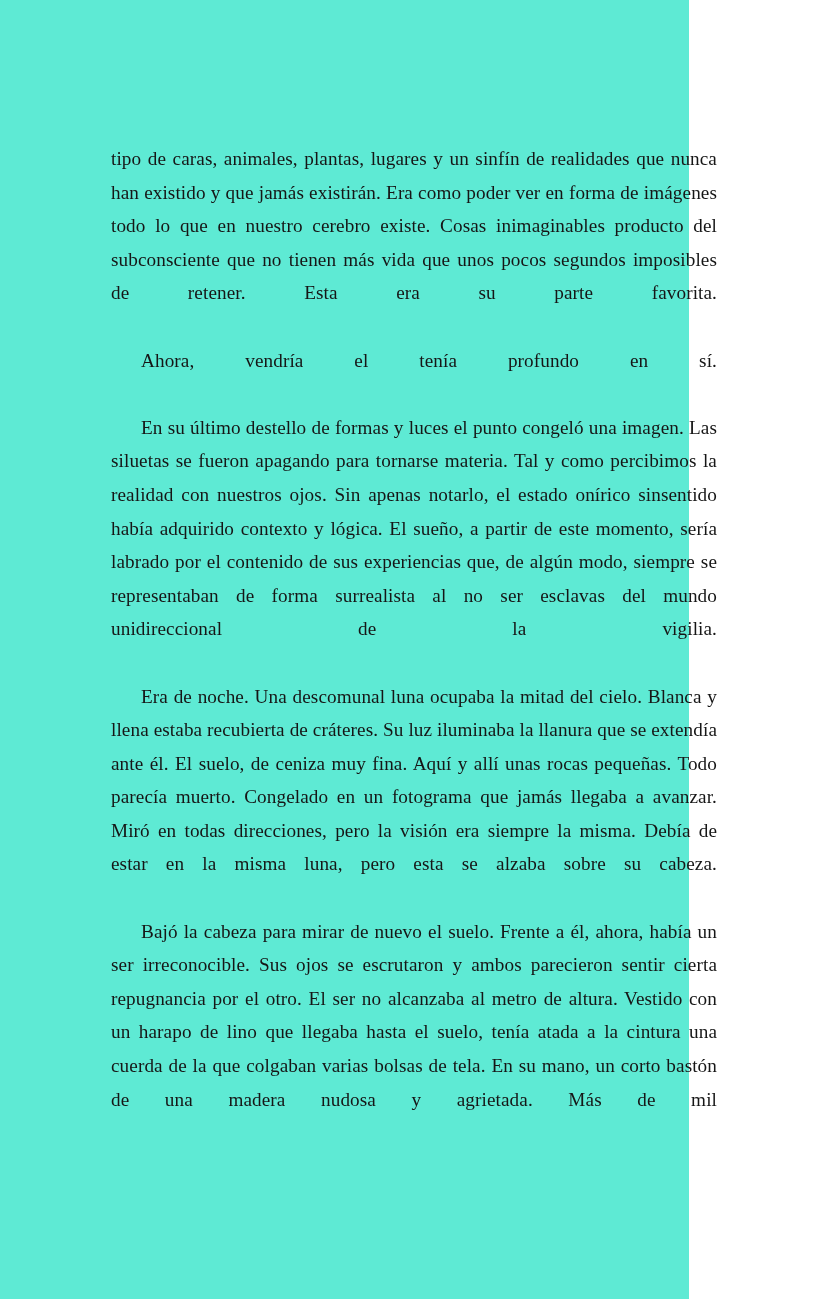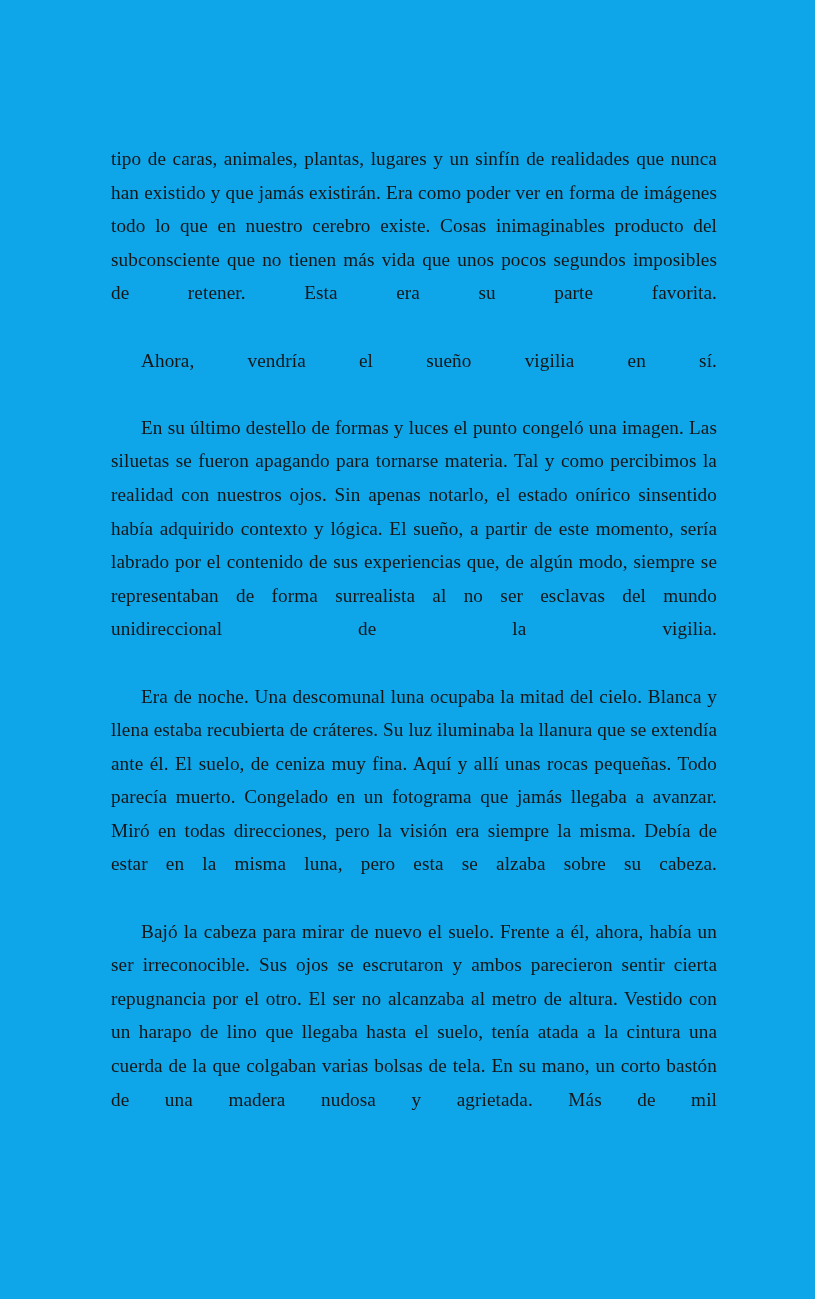--- a/index.html
+++ b/index.html
@@ -10,23 +10,23 @@
   body {
     width: 827px;
     height: 1299px;
     background: #ffffff;
     font-family: "Liberation Serif", "DejaVu Serif", serif;
     overflow: hidden;
   }
 
   .page {
     position: relative;
-    width: 815px;
+    width: 689px;
     height: 1299px;
-    background: #0ea5e9;
+    background: #5eead4;
     box-sizing: border-box;
     padding-left: 24px;
   }
 
   .text-block {
     position: absolute;
     left: 111px;
     top: 142px;
     width: 606px;
   }
@@ -57,21 +57,21 @@
   }
 </style>
 </head>
 <body>
 
 <div class="page">
   <div class="text-block">
 
     <p class="para first">tipo de caras, animales, plantas, lugares y un sinfín de realidades que nunca han existido y que jamás existirán. Era como poder ver en forma de imágenes todo lo que en nuestro cerebro existe. Cosas inimaginables producto del subconsciente que no tienen más vida que unos pocos segundos imposibles de retener. Esta era su parte favorita.</p>
 
-    <p class="para">Ahora, vendría el sueño vigilia en sí.</p>
+    <p class="para">Ahora, vendría el tenía profundo en sí.</p>
 
     <p class="para">En su último destello de formas y luces el punto congeló una imagen. Las siluetas se fueron apagando para tornarse materia. Tal y como percibimos la realidad con nuestros ojos. Sin apenas notarlo, el estado onírico sinsentido había adquirido contexto y lógica. El sueño, a partir de este momento, sería labrado por el contenido de sus experiencias que, de algún modo, siempre se representaban de forma surrealista al no ser esclavas del mundo unidireccional de la vigilia.</p>
 
     <p class="para">Era de noche. Una descomunal luna ocupaba la mitad del cielo. Blanca y llena estaba recubierta de cráteres. Su luz iluminaba la llanura que se extendía ante él. El suelo, de ceniza muy fina. Aquí y allí unas rocas pequeñas. Todo parecía muerto. Congelado en un fotograma que jamás llegaba a avanzar. Miró en todas direcciones, pero la visión era siempre la misma. Debía de estar en la misma luna, pero esta se alzaba sobre su cabeza.</p>
 
     <p class="para">Bajó la cabeza para mirar de nuevo el suelo. Frente a él, ahora, había un ser irreconocible. Sus ojos se escrutaron y ambos parecieron sentir cierta repugnancia por el otro. El ser no alcanzaba al metro de altura. Vestido con un harapo de lino que llegaba hasta el suelo, tenía atada a la cintura una cuerda de la que colgaban varias bolsas de tela. En su mano, un corto bastón de una madera nudosa y agrietada. Más de mil</p>
 
   </div>
 </div>
 

